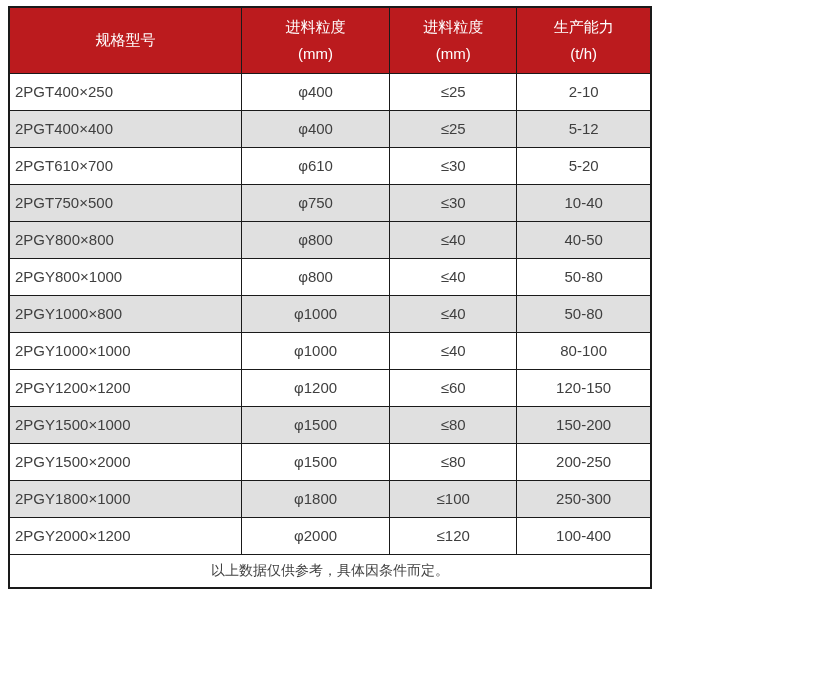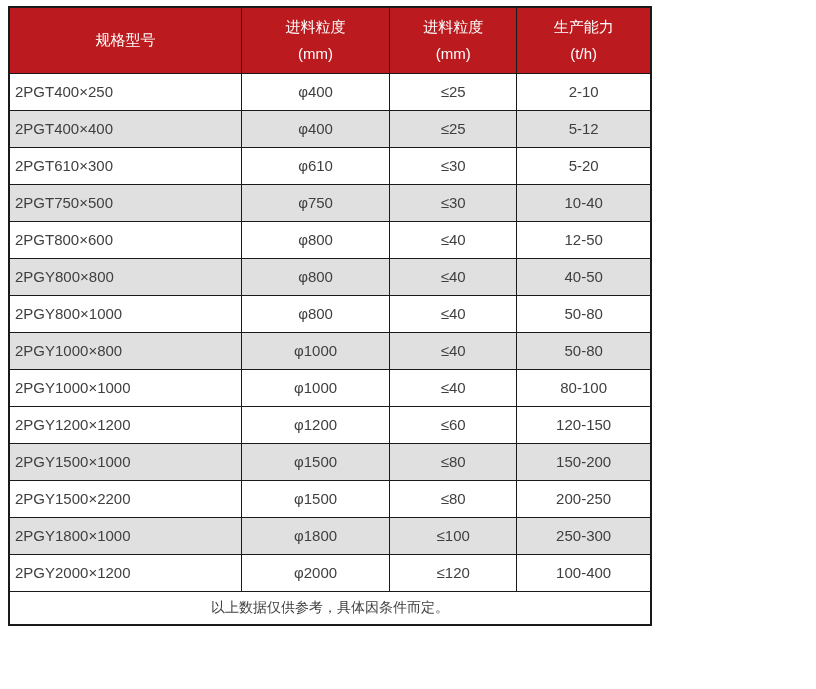--- a/index.html
+++ b/index.html
@@ -107,36 +107,30 @@
           <td>≤25</td>
           <td>2-10</td>
         </tr>
         <tr class="alt">
           <td class="col-model">2PGT400×400</td>
           <td>φ400</td>
           <td>≤25</td>
           <td>5-12</td>
         </tr>
         <tr>
-          <td class="col-model">2PGT610×300</td>
+          <td class="col-model">2PGT610×700</td>
           <td>φ610</td>
           <td>≤30</td>
           <td>5-20</td>
         </tr>
         <tr class="alt">
           <td class="col-model">2PGT750×500</td>
           <td>φ750</td>
           <td>≤30</td>
           <td>10-40</td>
-        </tr>
-        <tr>
-          <td class="col-model">2PGT800×600</td>
-          <td>φ800</td>
-          <td>≤40</td>
-          <td>12-50</td>
         </tr>
         <tr class="alt">
           <td class="col-model">2PGY800×800</td>
           <td>φ800</td>
           <td>≤40</td>
           <td>40-50</td>
         </tr>
         <tr>
           <td class="col-model">2PGY800×1000</td>
           <td>φ800</td>
@@ -161,21 +155,21 @@
           <td>≤60</td>
           <td>120-150</td>
         </tr>
         <tr class="alt">
           <td class="col-model">2PGY1500×1000</td>
           <td>φ1500</td>
           <td>≤80</td>
           <td>150-200</td>
         </tr>
         <tr>
-          <td class="col-model">2PGY1500×2200</td>
+          <td class="col-model">2PGY1500×2000</td>
           <td>φ1500</td>
           <td>≤80</td>
           <td>200-250</td>
         </tr>
         <tr class="alt">
           <td class="col-model">2PGY1800×1000</td>
           <td>φ1800</td>
           <td>≤100</td>
           <td>250-300</td>
         </tr>

